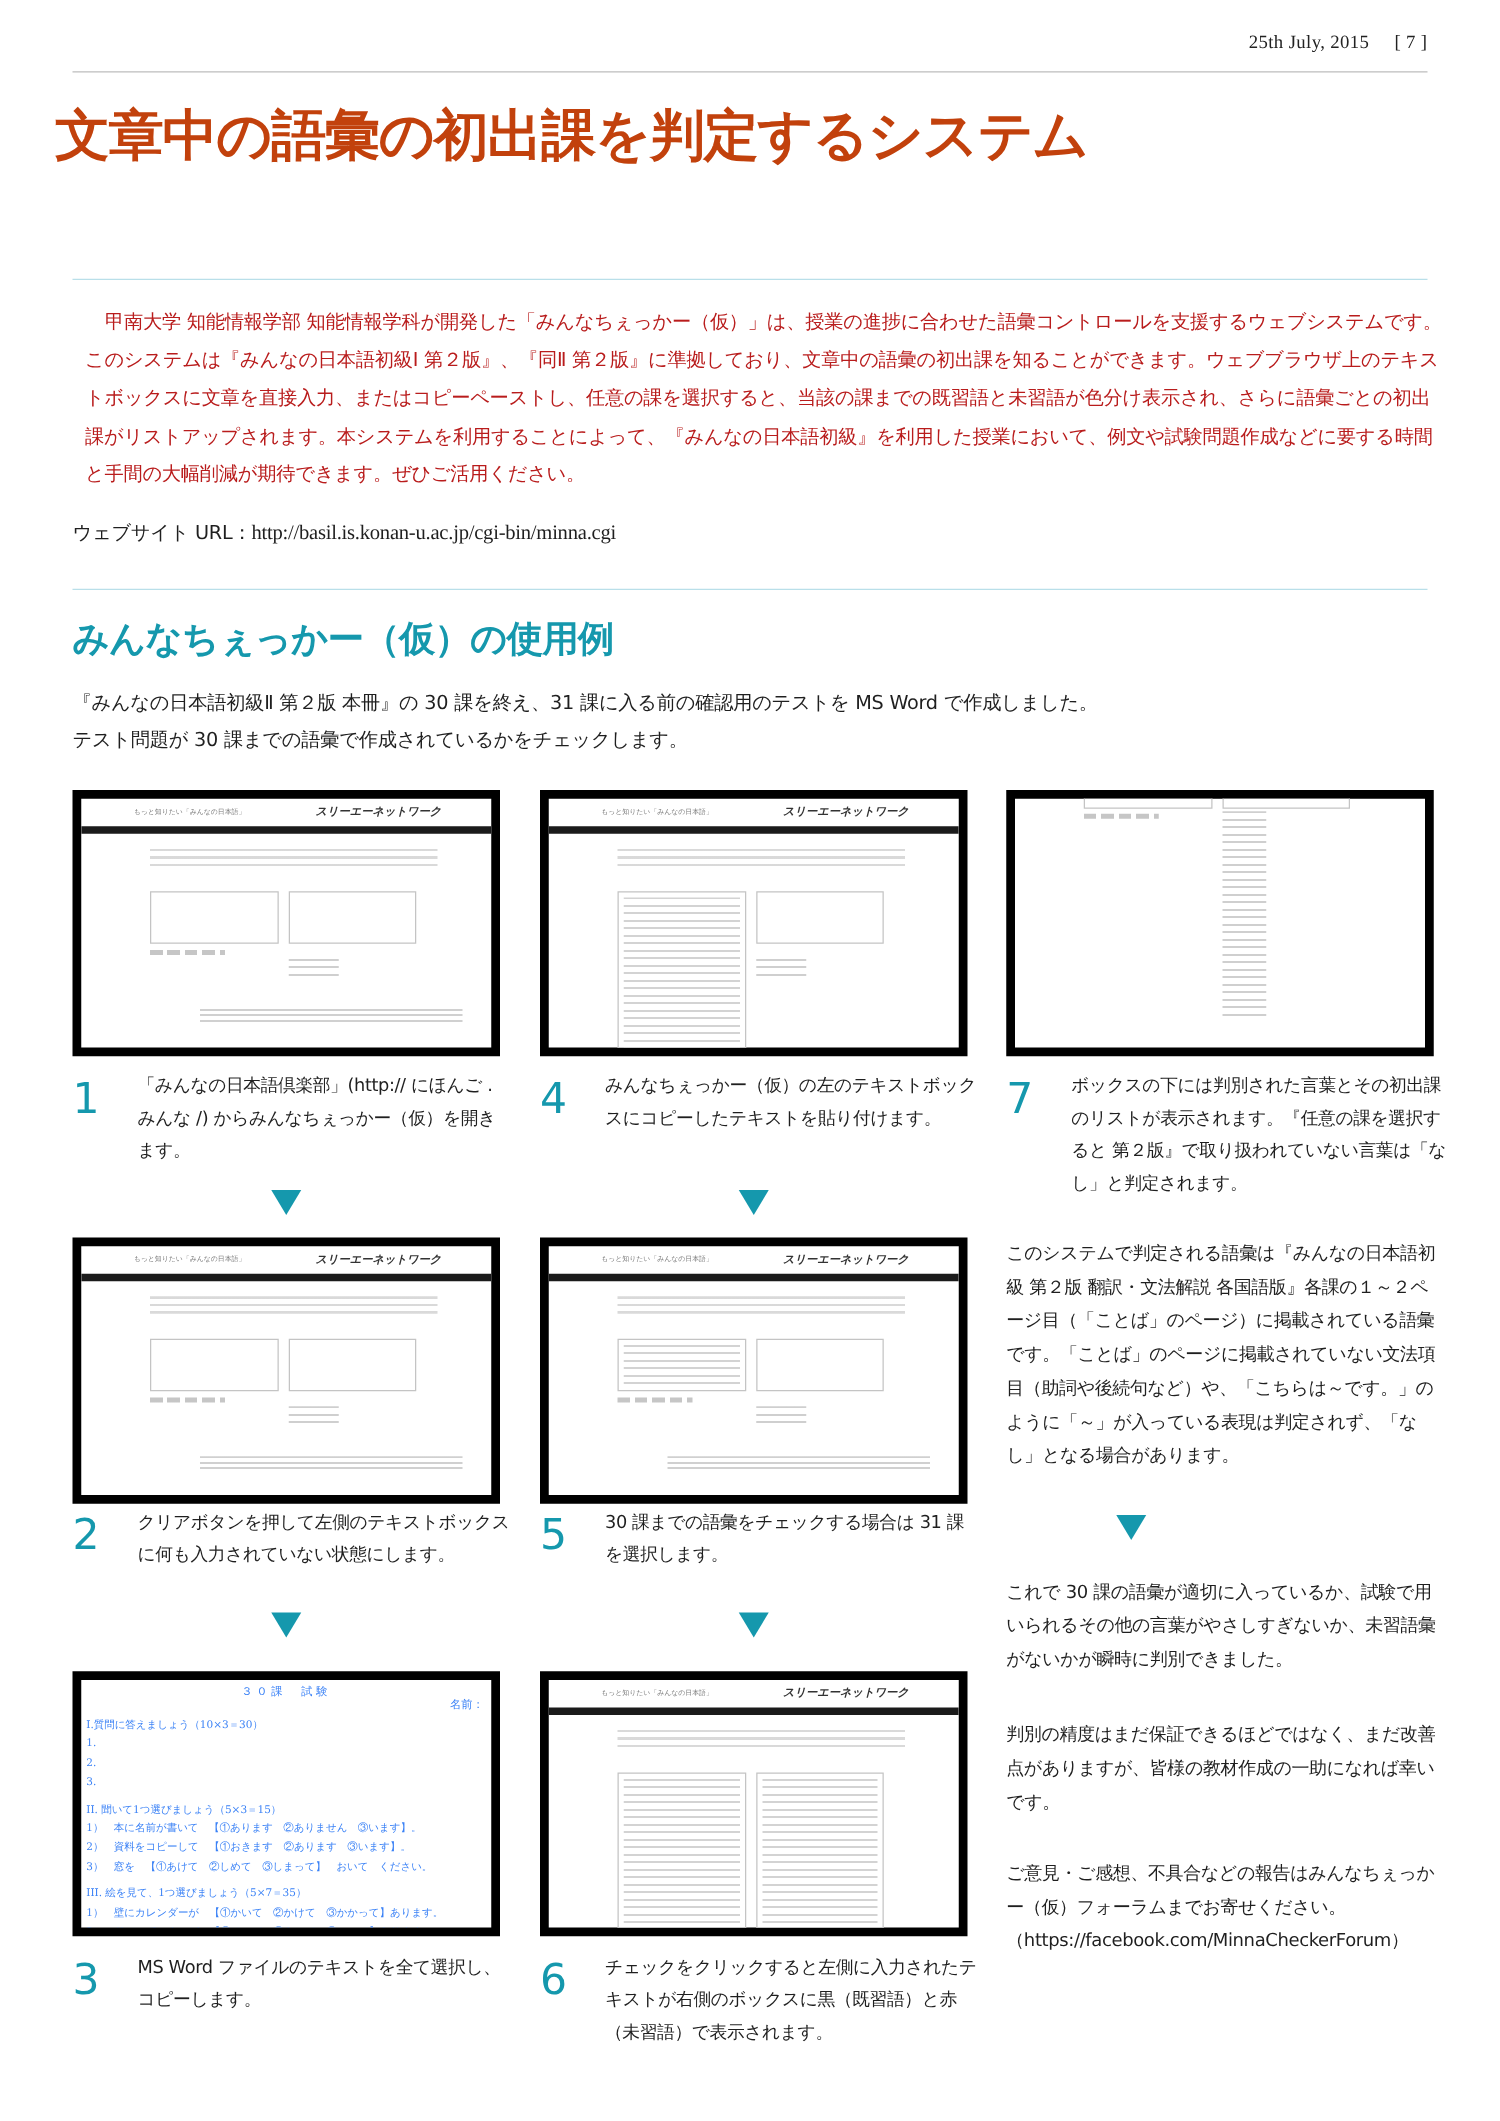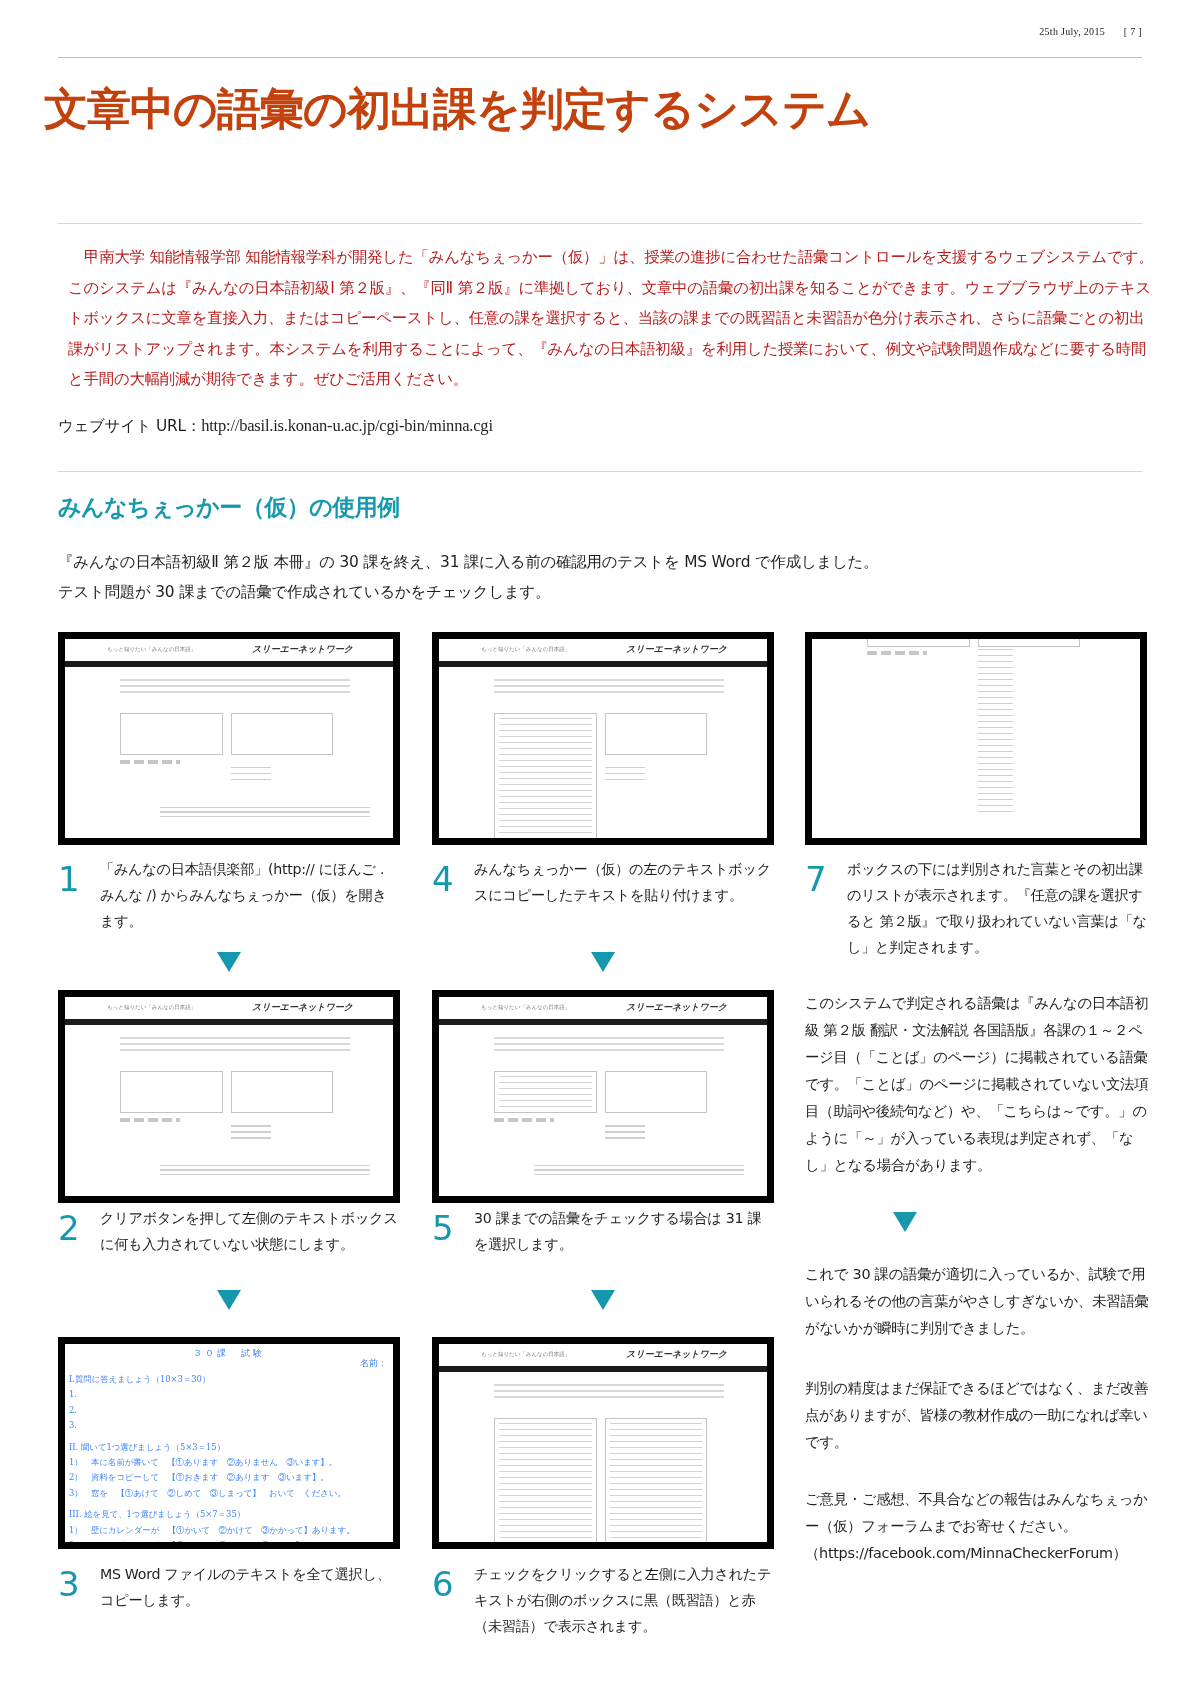--- a/index.html
+++ b/index.html
@@ -1,21 +1,21 @@
 <!DOCTYPE html>
 <html><head>
   <meta charset="utf-8">
   <style>
     * { box-sizing: border-box; margin: 0; padding: 0; }
     html, body { width: 1200px; height: 1697px; background: #ffffff; overflow: hidden; }
     body { position: relative; font-family: "DejaVu Sans", sans-serif; color: #1a1a1a; }
 
     .header-meta {
       position: absolute; right: 58px; top: 26px;
-      font-family: "Liberation Serif", serif; font-size: 10px; color: #222;
+      font-family: "Liberation Serif", serif; font-size: 15px; color: #222;
       letter-spacing: 0.3px;
     }
     .header-meta .pg { margin-left: 16px; }
     .header-rule { position: absolute; left: 58px; right: 58px; top: 57px; height: 1px; background: #bdbdbd; }
 
     .title {
       position: absolute; left: 44px; top: 80px; width: 1090px;
       font-family: "DejaVu Sans", sans-serif; font-weight: bold;
       font-size: 44px; line-height: 58px; color: #c2410c; letter-spacing: -1px;
     }
@@ -25,21 +25,21 @@
       position: absolute; left: 68px; top: 242px; width: 1090px;
       font-family: "DejaVu Sans", sans-serif; font-size: 15.4px; line-height: 30.5px; color: #b91c1c;
       text-indent: 16px; letter-spacing: -0.2px;
     }
     .website { position: absolute; left: 58px; top: 416px; font-size: 15.4px; color: #1f1f1f; letter-spacing: -0.2px; }
     .website .url { font-family: "Liberation Serif", serif; font-size: 16.5px; }
     .intro-rule { position: absolute; left: 58px; right: 58px; top: 471px; height: 1px; background: #b9dfe9; }
 
     .section-title {
       position: absolute; left: 58px; top: 492px;
-      font-size: 23px; font-weight: bold; color: #1598ad; letter-spacing: -0.5px; font-family: Liberation Serif, serif;
+      font-size: 29px; font-weight: bold; color: #1598ad; letter-spacing: -0.5px; font-family: Liberation Serif, serif;
     }
     .section-desc {
       position: absolute; left: 58px; top: 547px; width: 1090px;
       font-size: 15.4px; line-height: 30px; color: #1f1f1f; letter-spacing: -0.2px;
     }
 
     
     .shot {
       position: absolute; width: 342px; height: 213px; border: 7px solid #000000; background: #fff; overflow: hidden;
     }
@@ -69,21 +69,21 @@
     .shot.s7 .btns { top: 12px; }
 
     .shot.doc { padding: 0; font-family: "DejaVu Serif", serif; color: #3b82f6; }
     .doc .dtitle { text-align: center; font-size: 9px; margin-top: 3px; letter-spacing: 3px; }
     .doc .dname { position: absolute; right: 6px; top: 13px; font-size: 9px; }
     .doc .dlines { position: absolute; left: 4px; top: 28px; right: 4px; font-size: 8.4px; line-height: 15.4px; white-space: nowrap; }
 
     
     .step { position: absolute; width: 340px; }
     .step .num { position: absolute; left: 0; top: 3px; font-size: 34px; color: #1598ad; font-weight: normal; font-family: "DejaVu Sans", sans-serif; }
-    .step .txt { position: absolute; left: 42px; top: 0; width: 300px; font-size: 14.2px; line-height: 26px; color: #1f1f1f; letter-spacing: -0.3px; }
+    .step .txt { position: absolute; left: 52px; top: 0; width: 300px; font-size: 14.2px; line-height: 26px; color: #1f1f1f; letter-spacing: -0.3px; }
 
     .arrow { position: absolute; width: 0; height: 0; border-left: 12px solid transparent; border-right: 12px solid transparent; border-top: 20px solid #1598ad; }
 
     .col3-text { position: absolute; left: 805px; width: 350px; font-size: 14.4px; line-height: 27px; color: #1f1f1f; letter-spacing: -0.3px; }
   </style>
 </head>
 <body>
 
 <div class="header-meta">
   <span>25th July, 2015</span>

